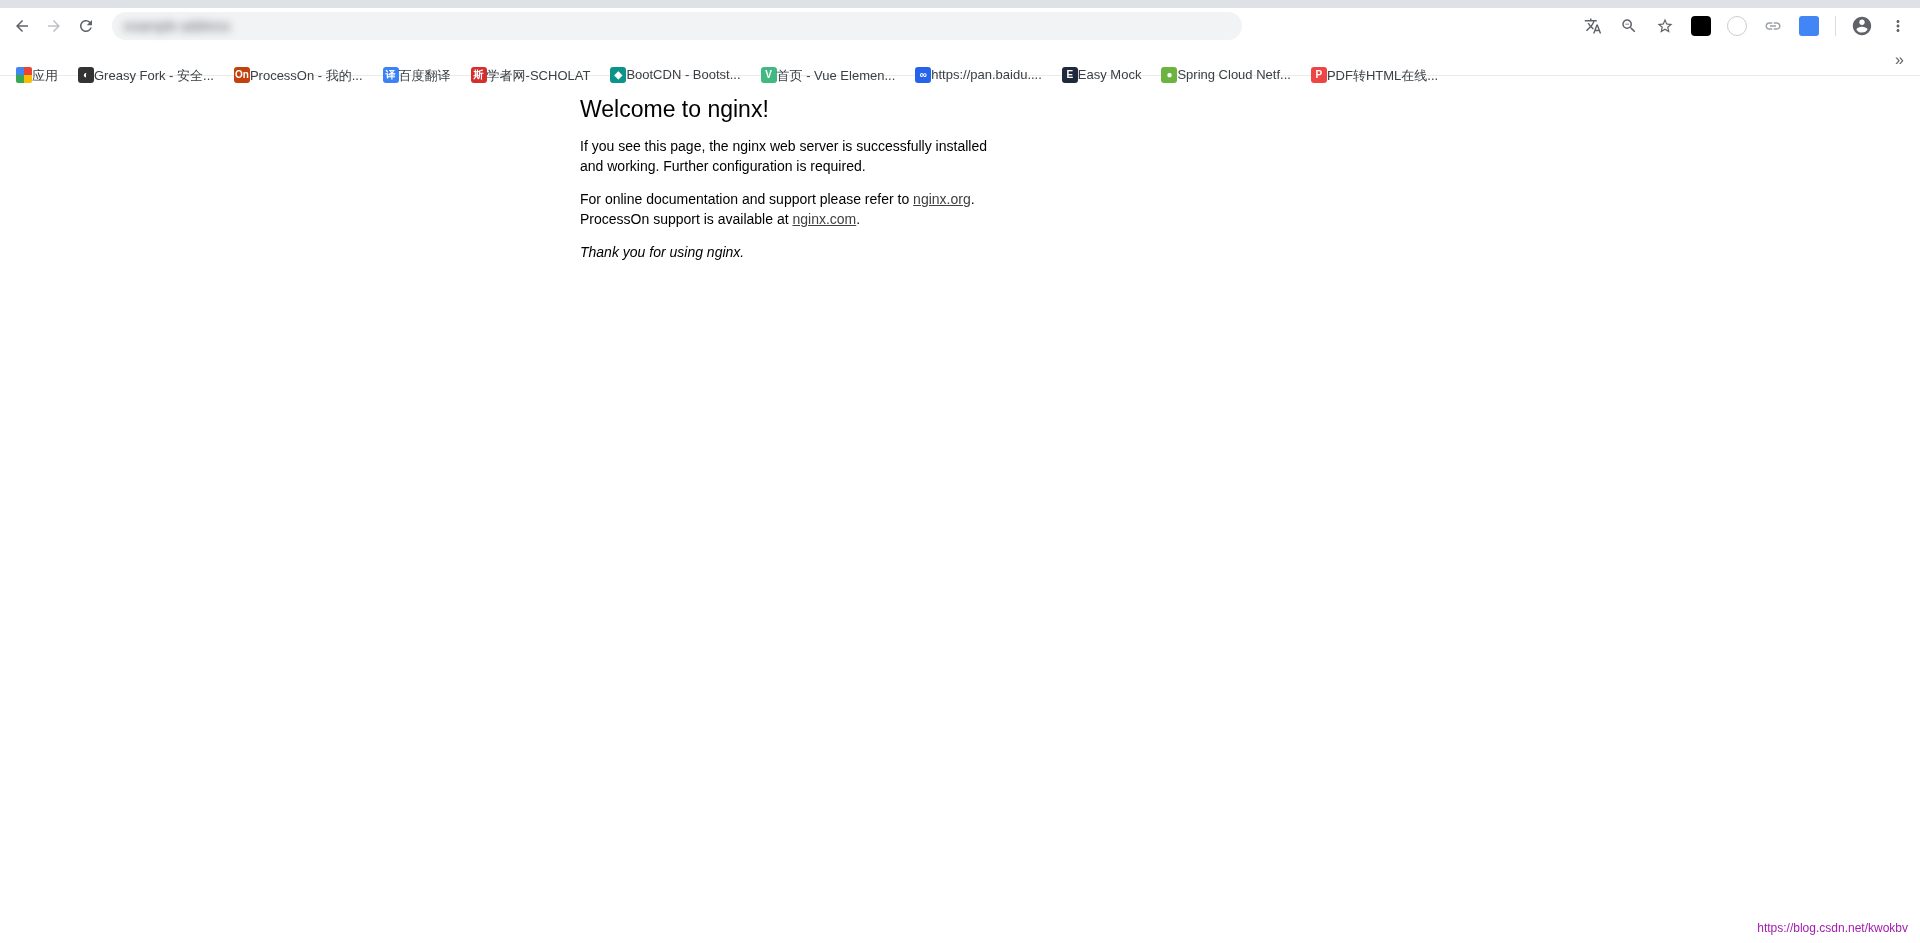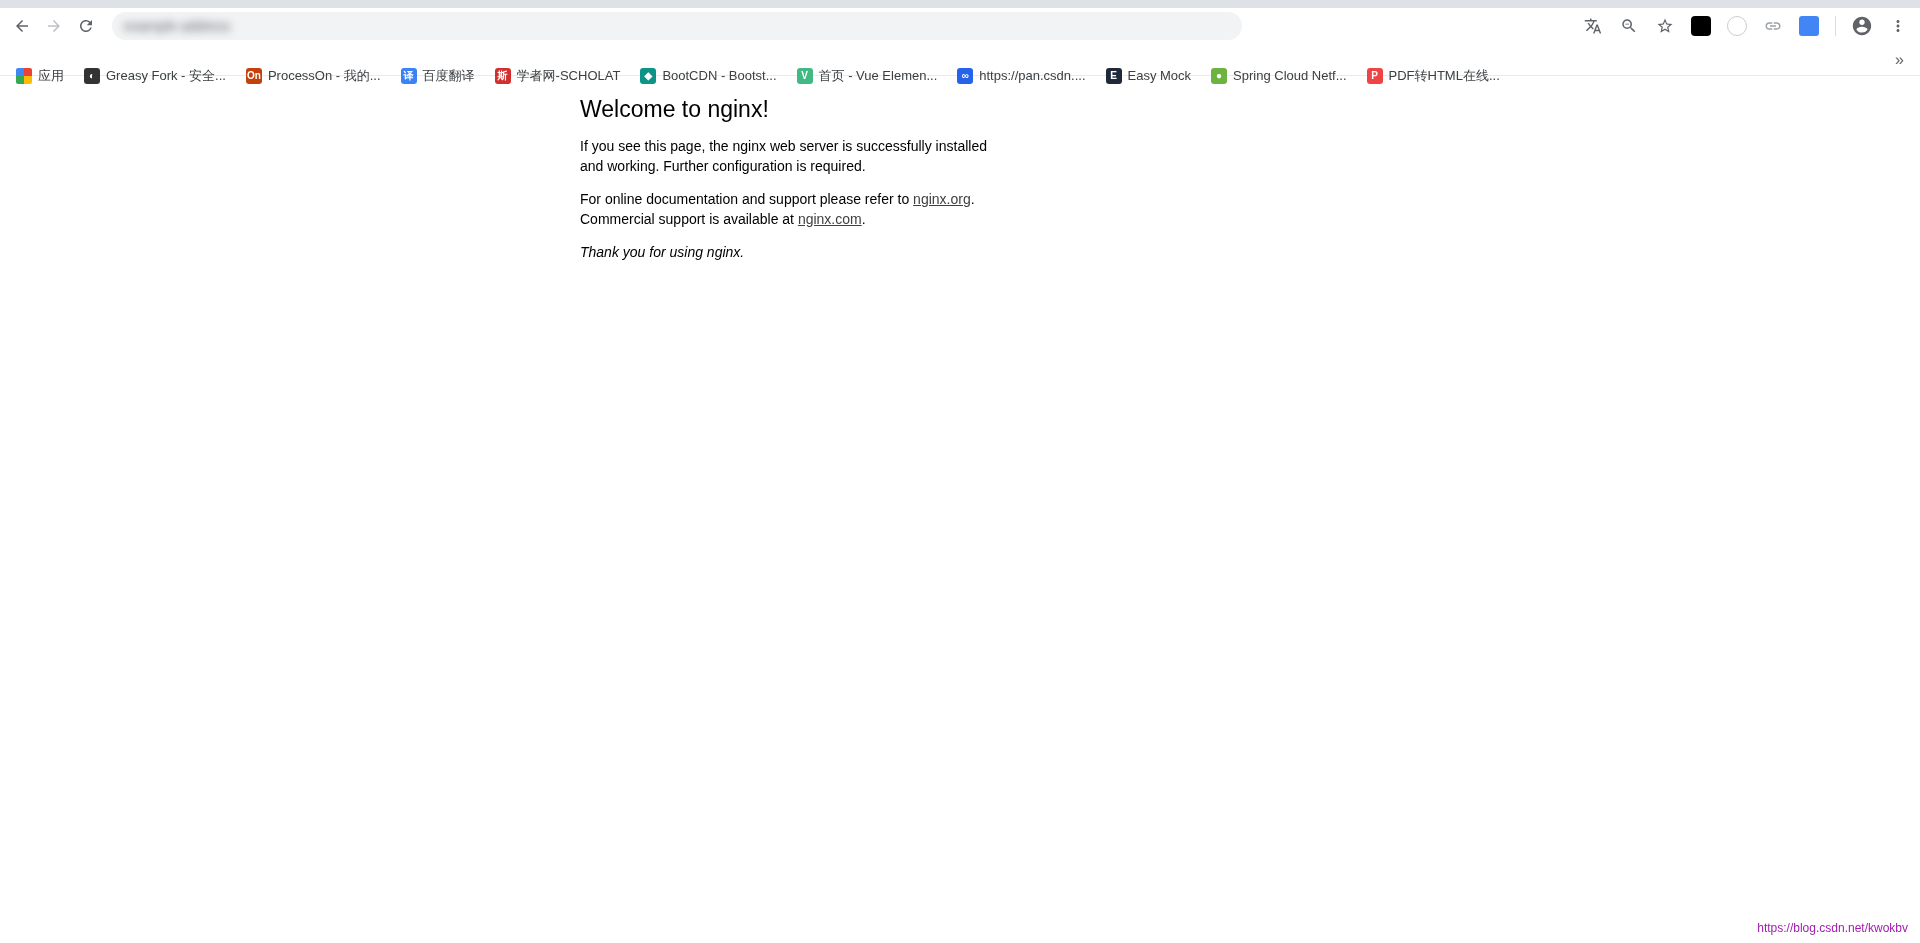--- a/index.html
+++ b/index.html
@@ -36,21 +36,21 @@
       color: #5f6368; font-size: 16px;
     }
     .ext-icon { width: 20px; height: 20px; border-radius: 3px; }
     .separator { width: 1px; height: 20px; background: #dadce0; margin: 0 4px; }
     
     .bookmarks-bar {
       display: flex; align-items: center; height: 32px; padding: 0 8px;
       gap: 4px; background: #fff; border-bottom: 1px solid #e8eaed;
     }
     .bookmark {
-      display: flex; align-items: center; gap: 6px; padding: 4px 8px;
+      display: flex; align-items: flex-start; padding: 4px 8px;
       border-radius: 4px; cursor: pointer; font-size: 13px; color: #3c4043;
       white-space: nowrap;
       margin-top: 32px;
     }
     .bookmark-icon {
       width: 16px; height: 16px; border-radius: 3px; flex-shrink: 0;
       display: flex; align-items: center; justify-content: center;
       font-size: 10px; color: #fff; font-weight: bold;
     }
     .overflow-chevron { margin-left: auto; padding: 4px 8px; cursor: pointer; color: #5f6368; }
@@ -165,21 +165,21 @@
         <div class="bookmark">
           <span class="bookmark-icon" style="background: rgb(13, 148, 136);">◆</span>
           <span>BootCDN - Bootst...</span>
         </div>
         <div class="bookmark">
           <span class="bookmark-icon" style="background: rgb(66, 184, 131);">V</span>
           <span>首页 - Vue Elemen...</span>
         </div>
         <div class="bookmark">
           <span class="bookmark-icon" style="background: rgb(37, 99, 235);">∞</span>
-          <span>https://pan.csdn....</span>
+          <span>https://pan.baidu....</span>
         </div>
         <div class="bookmark">
           <span class="bookmark-icon" style="background: rgb(30, 41, 59);">E</span>
           <span>Easy Mock</span>
         </div>
         <div class="bookmark">
           <span class="bookmark-icon" style="background: rgb(109, 179, 63);">●</span>
           <span>Spring Cloud Netf...</span>
         </div>
         <div class="bookmark">
@@ -189,18 +189,18 @@
       </div>
     <div class="overflow-chevron">»</div>
   </div>
 </div>
 
 <div class="page-content">
   <h1>Welcome to nginx!</h1>
   <p>If you see this page, the nginx web server is successfully installed and working. Further configuration is required.</p>
   <p>
     <span>For online documentation and support please refer to </span><a href="#">nginx.org</a><span>.</span><br>
-    <span>Commercial support is available at </span><a href="#">nginx.com</a><span>.</span>
+    <span>ProcessOn support is available at </span><a href="#">nginx.com</a><span>.</span>
   </p>
   <p><em>Thank you for using nginx.</em></p>
 </div>
 
 <div class="watermark">https://blog.csdn.net/kwokbv</div>
 
 </body></html>

